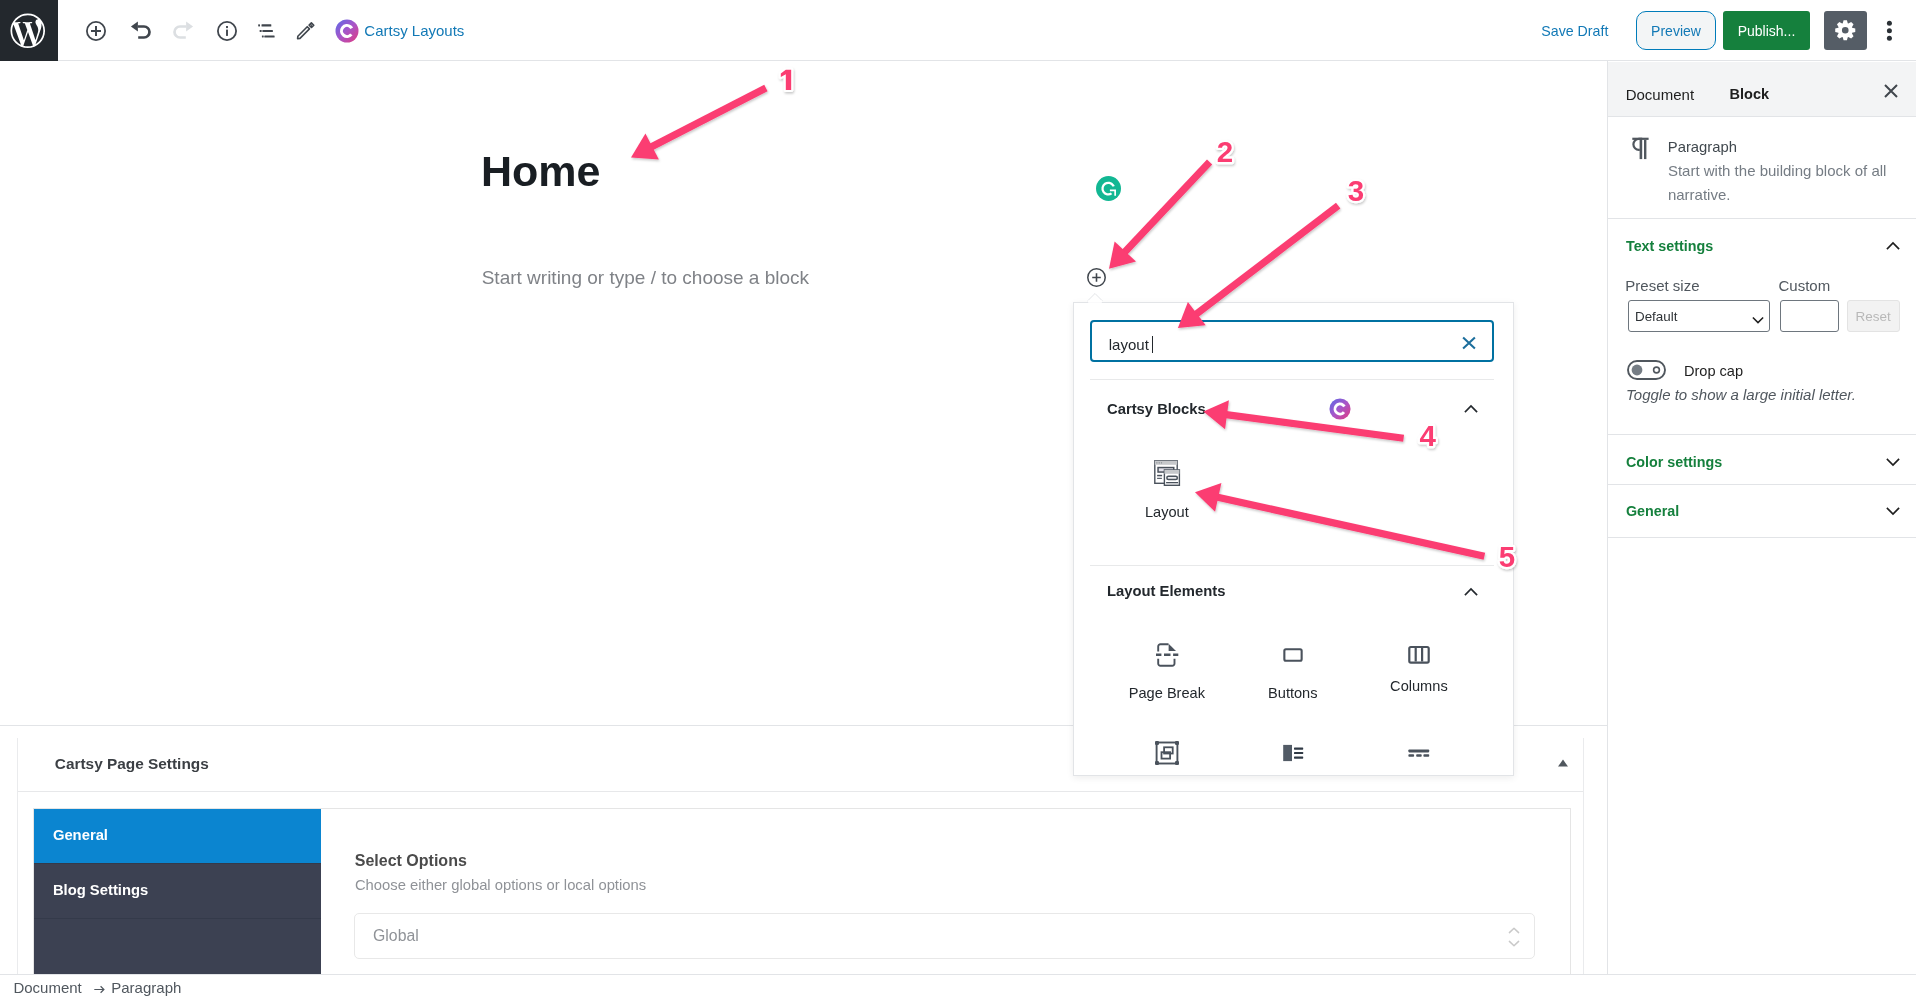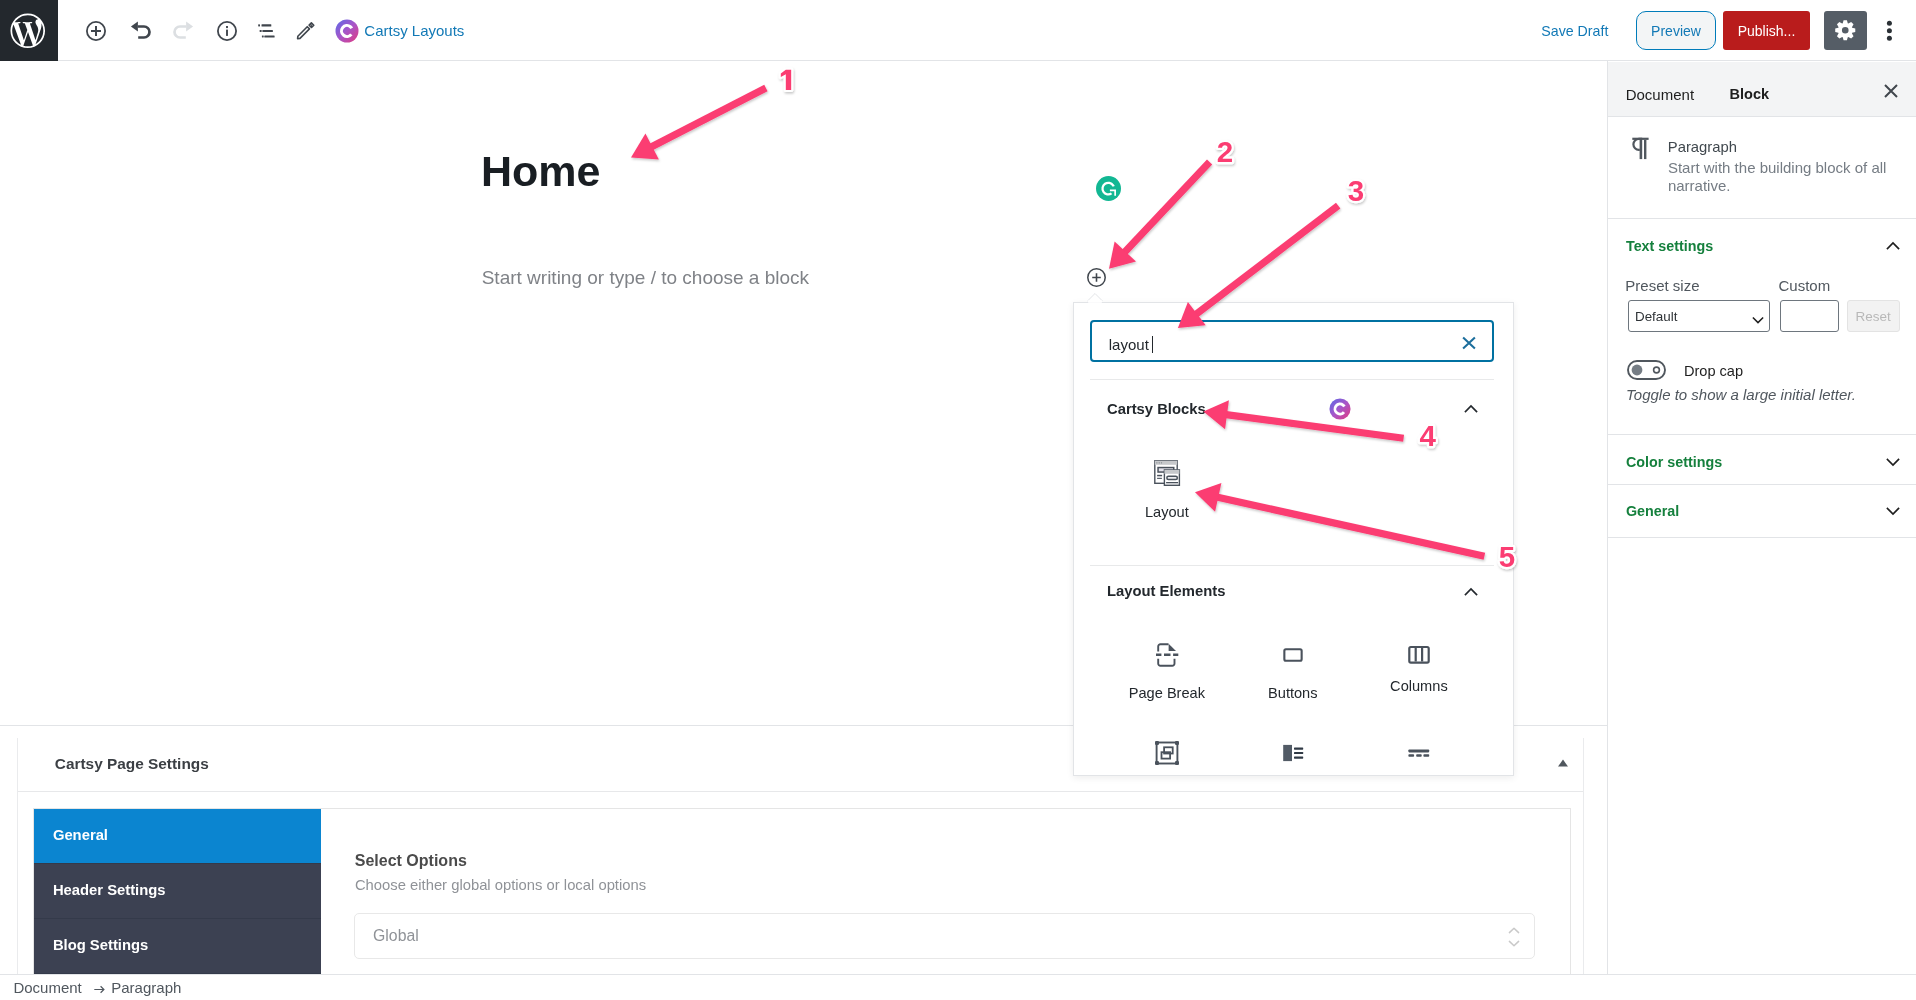--- a/index.html
+++ b/index.html
@@ -18,21 +18,21 @@
                display:flex;align-items:center;justify-content:center;}
   .tool-btn{position:absolute;top:12px;width:38px;height:38px;display:flex;
             align-items:center;justify-content:center;}
   #plugin-name{position:absolute;left:364.3px;top:22.7px;font-size:15px;color:#1279b6;line-height:1;}
   #cartsy-logo-head{position:absolute;left:335px;top:19px;width:24px;height:24px;}
   #save-draft{position:absolute;left:1541.3px;top:23.7px;font-size:14.2px;color:#1279b6;line-height:1;}
   #preview-btn{position:absolute;left:1636px;top:11px;width:80px;height:39px;border:1px solid #007cba;
                border-radius:10px;background:#f3f5f6;color:#1279b6;font-size:14px;
                display:flex;align-items:center;justify-content:center;}
   #publish-btn{position:absolute;left:1723px;top:11px;width:87px;height:39px;border-radius:3px;
-               background:#b91c1c;color:#fff;font-size:14px;
+               background:#15803d;color:#fff;font-size:14px;
                display:flex;align-items:center;justify-content:center;}
   #settings-btn{position:absolute;left:1824px;top:11px;width:43px;height:39px;border-radius:3px;
                 background:#555d66;display:flex;align-items:center;justify-content:center;}
   #more-btn{position:absolute;left:1874px;top:12px;width:30px;height:38px;display:flex;
             align-items:center;justify-content:center;}
 
   
   #canvas{position:absolute;left:0;top:61px;width:1607px;height:913px;background:#fff;overflow:hidden;}
   #post-title{position:absolute;left:481px;top:89.3px;font-size:43px;font-weight:700;
               color:#191e23;line-height:1;}
@@ -64,21 +64,21 @@
   
   #sidebar{position:absolute;left:1607px;top:61px;width:309px;height:913px;background:#fff;
            border-left:1px solid #e2e4e7;}
   #sb-tabs{position:absolute;left:0;top:1px;width:308px;height:55px;background:#f3f4f5;
            border-bottom:1px solid #e2e4e7;}
   .sb-tab{position:absolute;top:25.4px;font-size:15px;color:#1e1e1e;line-height:1;}
   #sb-close{position:absolute;left:268px;top:13.9px;width:30px;height:30px;display:flex;align-items:center;justify-content:center;}
   #sb-blockcard{position:absolute;left:0;top:56px;width:308px;height:101.5px;border-bottom:1px solid #e2e4e7;}
   #bc-icon{position:absolute;left:22px;top:19px;width:24px;height:24px;}
   #bc-title{position:absolute;left:59.8px;top:22.7px;font-size:14.8px;color:#40484e;line-height:1;}
-  #bc-desc{position:absolute;left:59.95px;top:41.55px;width:226px;font-size:15px;color:#757c84;line-height:18px;}
+  #bc-desc{position:absolute;left:59.95px;top:41.55px;width:226px;font-size:15px;color:#757c84;line-height:24px;}
   .sb-panel{position:absolute;left:0;width:308px;border-bottom:1px solid #e2e4e7;}
   .sb-panel-title{position:absolute;left:18px;font-size:14.3px;font-weight:700;color:#15803d;line-height:1;}
   .sb-chev{position:absolute;left:275px;width:20px;height:20px;}
   #ts-preset-lbl{position:absolute;left:17.3px;top:59.2px;font-size:15px;color:#50575e;line-height:1;}
   #ts-custom-lbl{position:absolute;left:170.5px;top:59.2px;font-size:15px;color:#50575e;line-height:1;}
   #ts-select{position:absolute;left:19.6px;top:81.35px;width:142.3px;height:32.5px;border:1px solid #6e767e;
              border-radius:3px;background:#fff;}
   #ts-select-val{position:absolute;left:6.4px;top:8.85px;font-size:13.4px;color:#2f3337;line-height:1;}
   #ts-select-chev{position:absolute;left:121.9px;top:11.15px;width:11px;height:12px;}
   #ts-custom{position:absolute;left:171.5px;top:81.35px;width:59.4px;height:32.5px;border:1px solid #6e767e;
@@ -225,21 +225,20 @@
     <div id="postbox-toggle">
       <svg width="20" height="20" viewBox="0 0 20 20">
         <polygon points="10,6.6 15,13.6 5,13.6" fill="#50575e"></polygon>
       </svg>
     </div>
     <div id="postbox-sep"></div>
 
     <div id="cartsy-card">
       <div id="cartsy-nav">
         <div class="cnav-item active">General</div>
-        <div class="cnav-item">Header Settings</div>
         <div class="cnav-item">Blog Settings</div>
       </div>
       <div id="cartsy-content">
         <div id="sel-label">Select Options</div>
         <div id="sel-desc">Choose either global options or local options</div>
         <div id="sel-box">
           <div id="sel-value">Global</div>
           <div id="sel-stepper">
             <svg width="12" height="22" viewBox="0 0 12 22">
               <path d="M1.4 6.6 6 2.2l4.6 4.4M1.4 15.4 6 19.8l4.6-4.4" fill="none" stroke="#c9c9c9" stroke-width="1.5" stroke-linecap="round" stroke-linejoin="round"></path>

